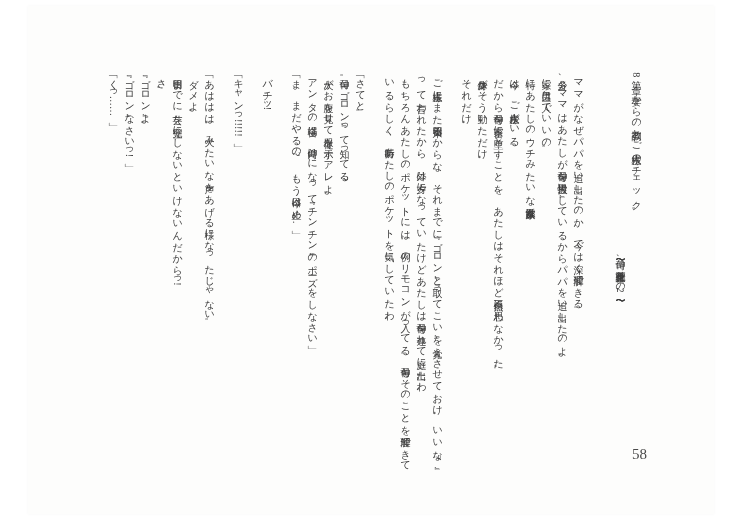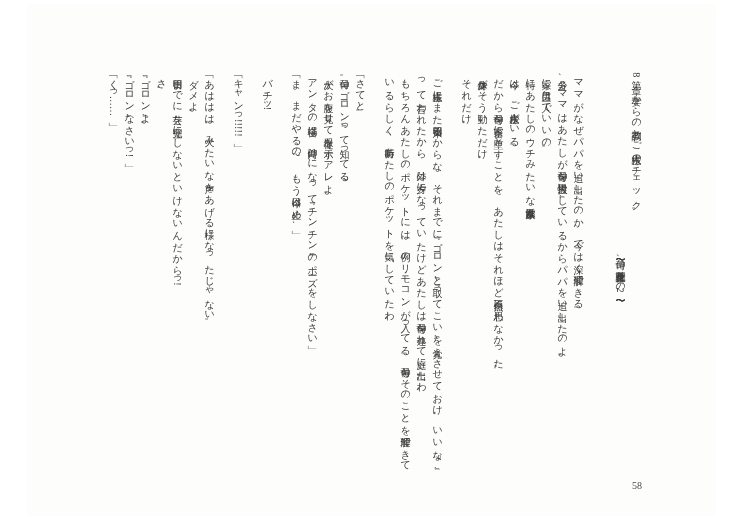--- a/index.html
+++ b/index.html
@@ -43,22 +43,22 @@
   }
   .page-text p.blank {
     width: 13px;
   }
   .page-text p.subtitle {
     padding-top: 180px;
   }
   .page-number {
     position: absolute;
     left: 632px;
-    top: 480px;
-    font-size: 10px;
+    top: 446px;
+    font-size: 15px;
     color: #4a4a4a;
     writing-mode: horizontal-tb;
   }
 </style>
 </head>
 <body>
 
 <div class="canvas">
   <div class="sheet"></div>
 

